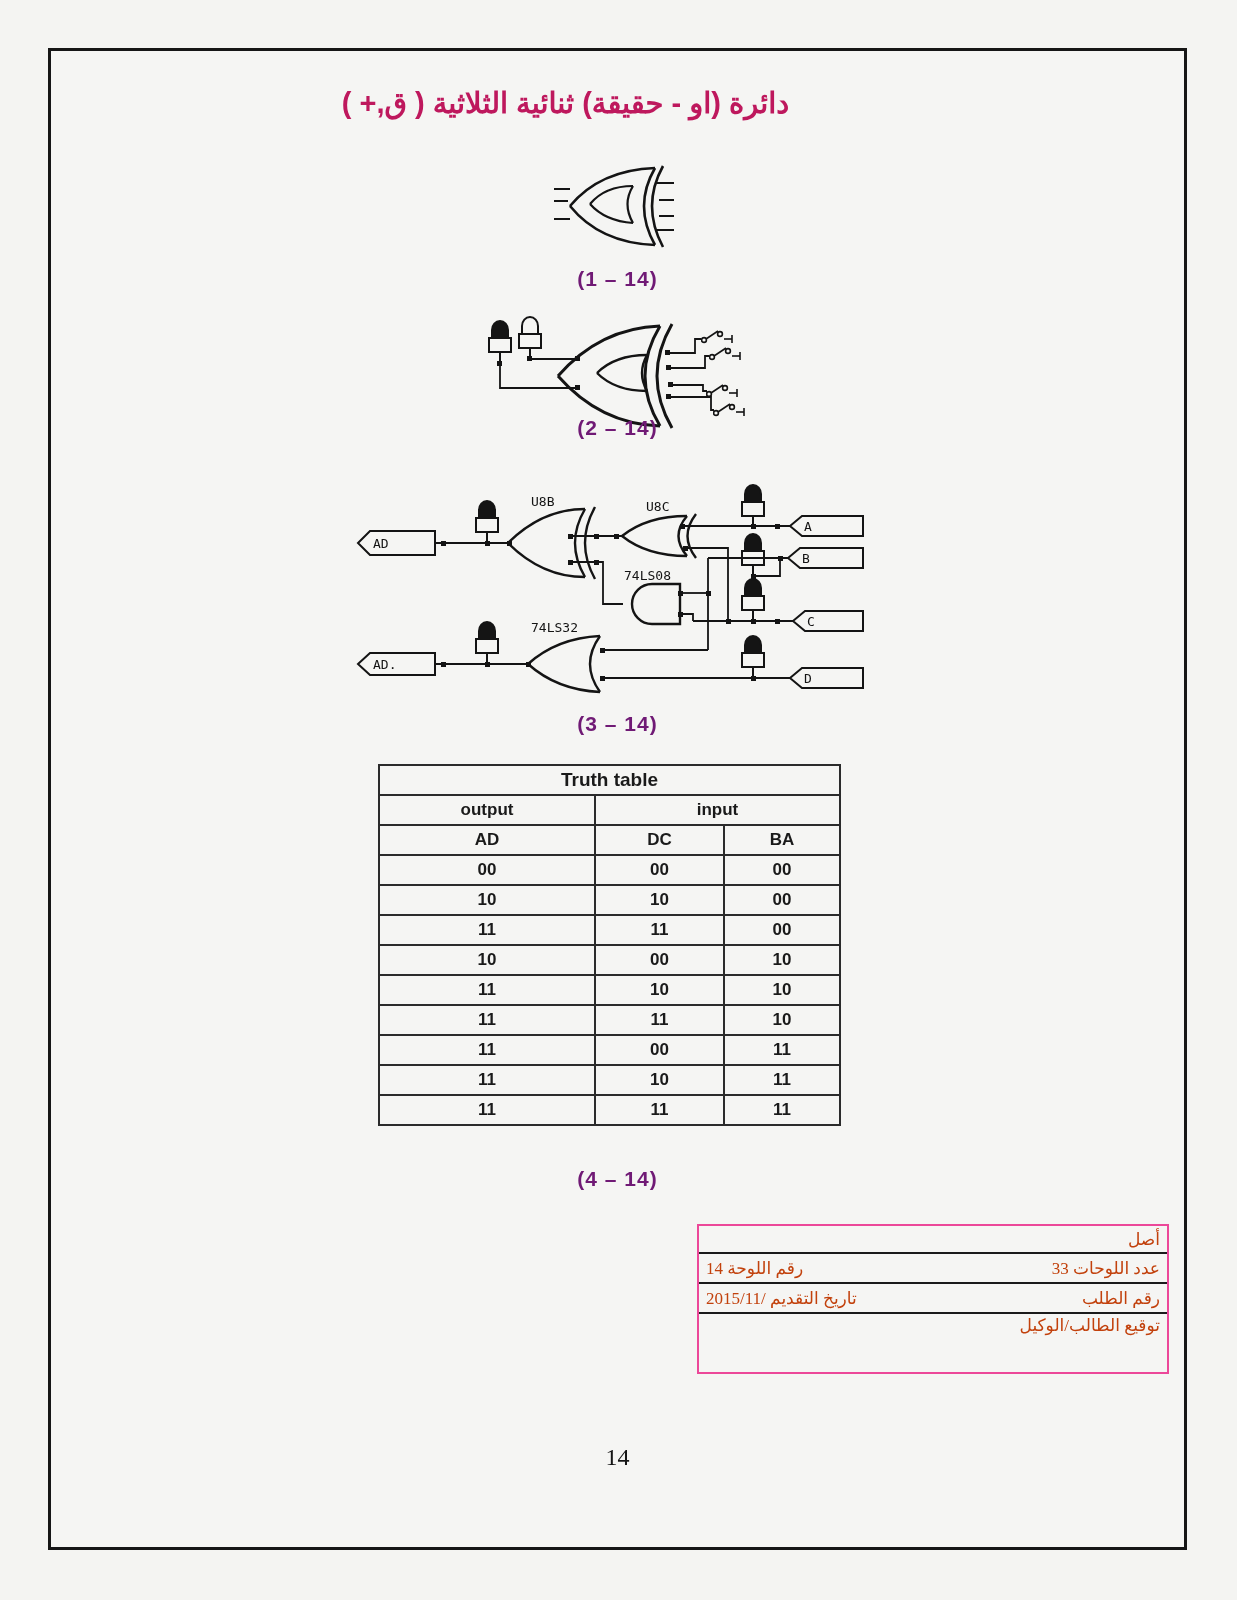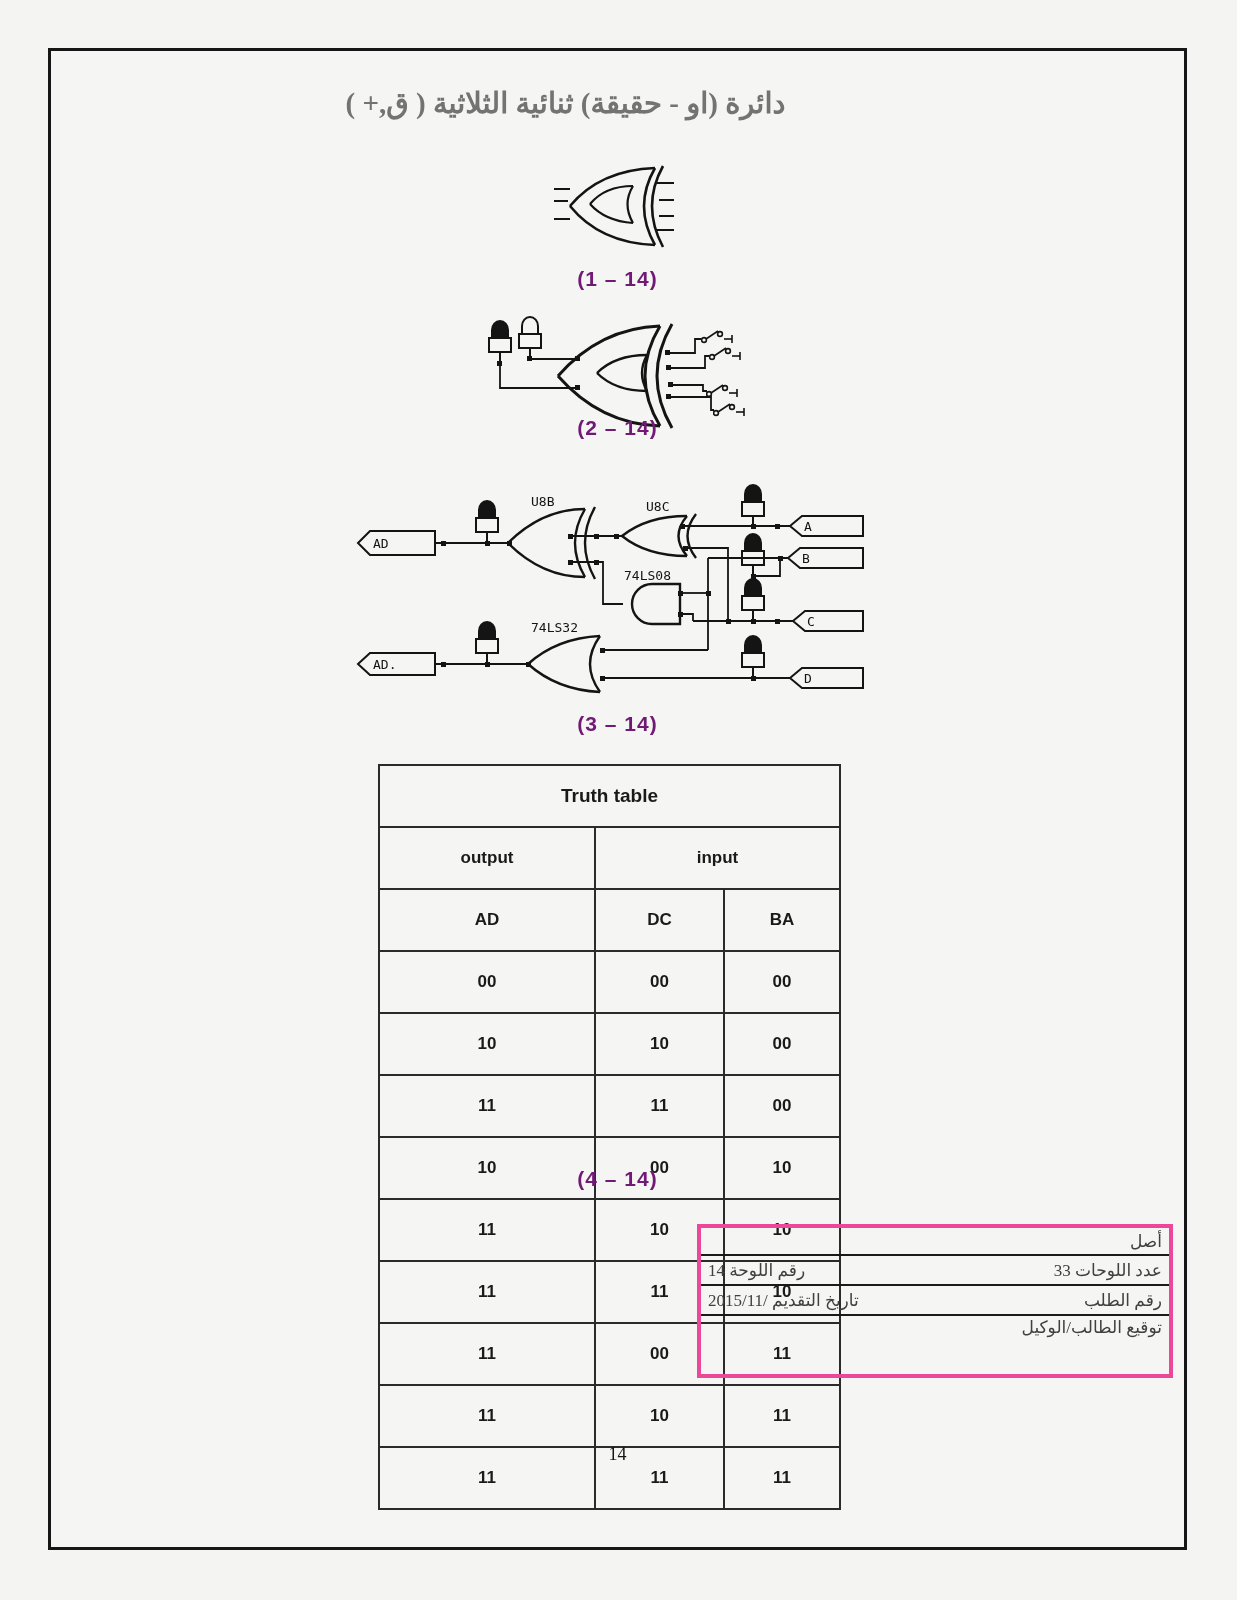--- a/index.html
+++ b/index.html
@@ -8,58 +8,58 @@
     background:#f4f4f2;
     font-family:"Liberation Sans", sans-serif;color:#161616;
   }
   .frame{
     position:absolute;left:48px;top:48px;width:1133px;height:1496px;
     border:3px solid #161616;background:#f5f5f3;
   }
   .doc-title{
     position:absolute;left:48px;top:86px;width:1035px;
     text-align:center;direction:rtl;
-    font-family:Liberation Serif, serif;
-    font-size:29px;font-weight:bold;color:#737373;letter-spacing:0.5px;
+    font-family:Liberation Sans, sans-serif;
+    font-size:29px;font-weight:bold;color:#be185d;letter-spacing:0.5px;
   }
   .fig-caption{
     position:absolute;left:48px;width:1139px;text-align:center;
     font-size:21px;font-weight:bold;color:#701a75;letter-spacing:1px;
   }
   .cap1{top:267px}.cap2{top:416px}.cap3{top:712px}.cap4{top:1167px}
   .figwrap{position:absolute;}
   .fig1{left:540px;top:158px;width:150px;height:120px;}
   .fig2{left:425px;top:303px;width:360px;height:138px;}
   .fig3{left:352px;top:464px;width:520px;height:234px;}
   svg{display:block}
   .truth{
     position:absolute;left:378px;top:764px;width:461px;
     border-collapse:collapse;table-layout:fixed;
     font-family:"Liberation Sans", sans-serif;
   }
   .truth td{
     border:2px solid #2b2b2b;text-align:center;vertical-align:middle;
-    height:28px;font-weight:bold;font-size:17px;color:#1a1a1a;padding:16px;
+    height:28px;font-weight:bold;font-size:17px;color:#1a1a1a;padding:0;
   }
   .truth td.tt-title{font-size:19px;}
   .info{
     position:absolute;left:697px;top:1224px;width:468px;
-    border:4px solid #ec4899;direction:rtl;
-    font-family:"Liberation Serif", serif;font-size:17px;color:#404040;
+    border:2px solid #ec4899;direction:rtl;
+    font-family:"Liberation Serif", serif;font-size:17px;color:#c2410c;
     background:transparent;
   }
   .info .irow{
     display:flex;justify-content:space-between;align-items:center;
     border-bottom:2px solid #1a1a1a;padding:1px 7px;box-sizing:border-box;
   }
   .info .irow:last-child{border-bottom:none;align-items:flex-start;border-radius:11px;}
   .ir1{height:28px}.ir2{height:30px}.ir3{height:30px}.ir4{height:30px}.ir5{height:58px}
   .page-num{
     position:absolute;left:48px;top:1444px;width:1139px;text-align:center;
-    font-family:"Liberation Serif", serif;font-size:18px;color:#151515;
+    font-family:"Liberation Serif", serif;font-size:24px;color:#151515;
   }
 </style>
 </head>
 <body>
 
 <div class="frame"></div>
 
 <div class="doc-title">دائرة (او - حقيقة) ثنائية الثلاثية ( ق,+ )</div>
 
 <div class="figwrap fig1">

